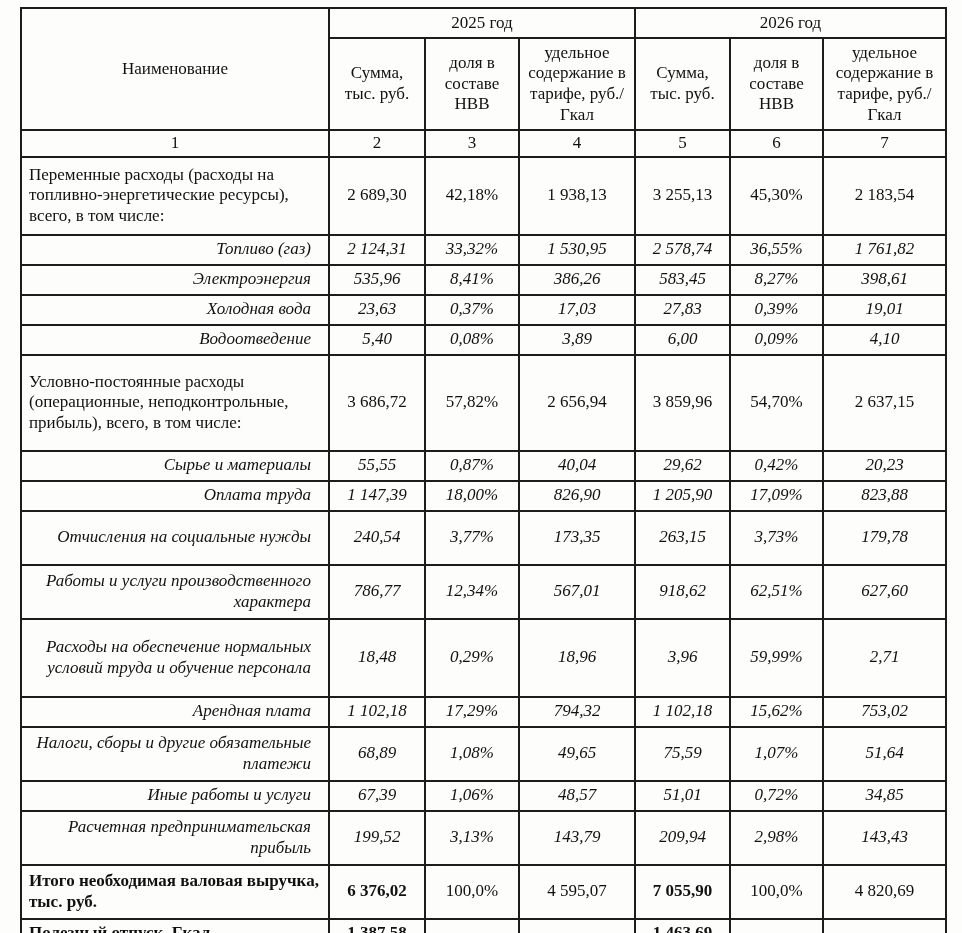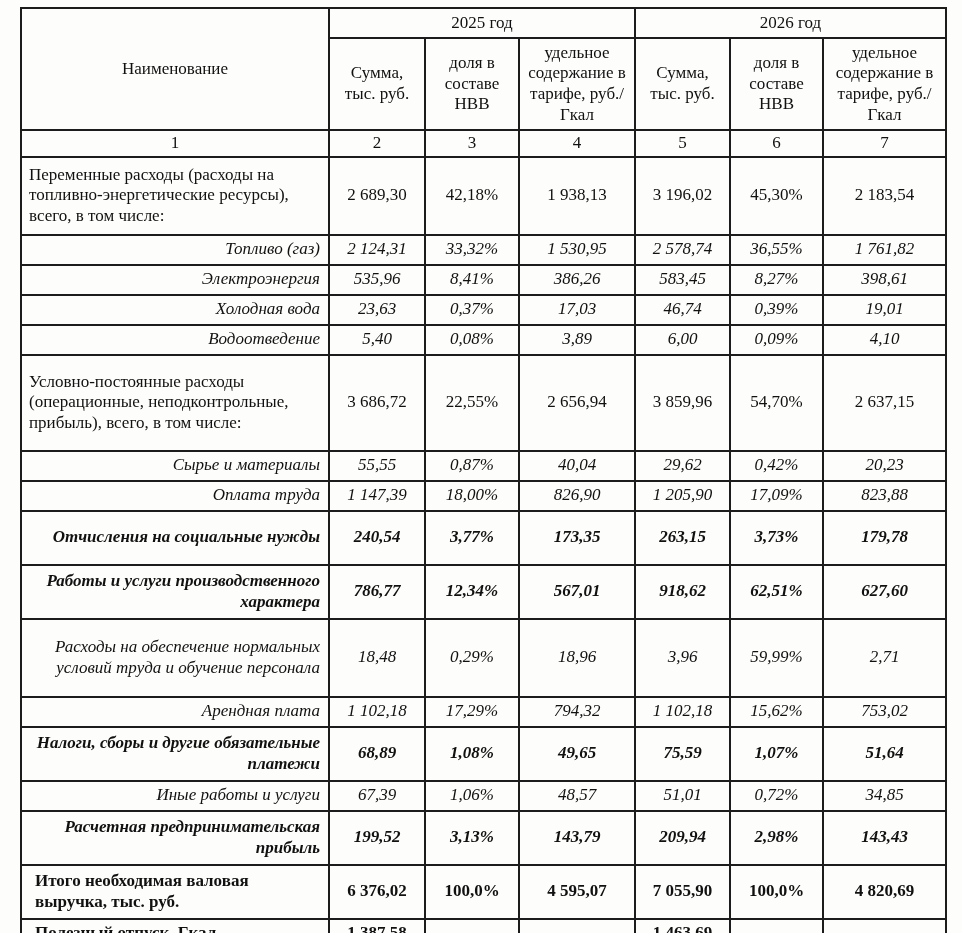--- a/index.html
+++ b/index.html
@@ -76,35 +76,35 @@
   tr.row-main td.name-cell {
     text-align: left;
     font-style: normal;
     padding-left: 7px;
   }
   tr.row-sub td {
     font-style: italic;
   }
   tr.row-sub td.name-cell {
     text-align: right;
-    padding-right: 8px;
+    padding-right: 17px;
   }
   tr.row-total td.name-cell {
     font-weight: bold;
     text-align: left;
-    padding-left: 13px;
+    padding-left: 7px;
   }
   tr.row-total td:nth-child(2),
   tr.row-total td:nth-child(5) {
     font-weight: bold;
     margin-top: 17px;
   }
   
   tr.h1 td { height: 24px; }
-  tr.h2 td { height: 48px; font-weight: bold; }
+  tr.h2 td { height: 48px; }
   tr.h3 td { height: 72px; }
   tr.h4 td { height: 90px; }
 </style>
 </head>
 <body>
 
 <div class="page">
   <table class="tariff">
     <colgroup>
       <col class="c-name">
@@ -138,21 +138,21 @@
         <td class="colnum">6</td>
         <td class="colnum">7</td>
       </tr>
     </thead>
     <tbody>
         <tr class="row-main h3">
           <td class="name-cell">Переменные расходы (расходы на топливно-энергетические ресурсы), всего, в том числе:</td>
           <td class="val-cell">2 689,30</td>
           <td class="val-cell">42,18%</td>
           <td class="val-cell">1 938,13</td>
-          <td class="val-cell">3 196,02</td>
+          <td class="val-cell">3 255,13</td>
           <td class="val-cell">45,30%</td>
           <td class="val-cell">2 183,54</td>
         </tr>
         <tr class="row-sub h1">
           <td class="name-cell">Топливо (газ)</td>
           <td class="val-cell">2 124,31</td>
           <td class="val-cell">33,32%</td>
           <td class="val-cell">1 530,95</td>
           <td class="val-cell">2 578,74</td>
           <td class="val-cell">36,55%</td>
@@ -165,37 +165,37 @@
           <td class="val-cell">386,26</td>
           <td class="val-cell">583,45</td>
           <td class="val-cell">8,27%</td>
           <td class="val-cell">398,61</td>
         </tr>
         <tr class="row-sub h1">
           <td class="name-cell">Холодная вода</td>
           <td class="val-cell">23,63</td>
           <td class="val-cell">0,37%</td>
           <td class="val-cell">17,03</td>
-          <td class="val-cell">46,74</td>
+          <td class="val-cell">27,83</td>
           <td class="val-cell">0,39%</td>
           <td class="val-cell">19,01</td>
         </tr>
         <tr class="row-sub h1">
           <td class="name-cell">Водоотведение</td>
           <td class="val-cell">5,40</td>
           <td class="val-cell">0,08%</td>
           <td class="val-cell">3,89</td>
           <td class="val-cell">6,00</td>
           <td class="val-cell">0,09%</td>
           <td class="val-cell">4,10</td>
         </tr>
         <tr class="row-main h4">
           <td class="name-cell">Условно-постоянные расходы (операционные, неподконтрольные, прибыль), всего, в том числе:</td>
           <td class="val-cell">3 686,72</td>
-          <td class="val-cell">22,55%</td>
+          <td class="val-cell">57,82%</td>
           <td class="val-cell">2 656,94</td>
           <td class="val-cell">3 859,96</td>
           <td class="val-cell">54,70%</td>
           <td class="val-cell">2 637,15</td>
         </tr>
         <tr class="row-sub h1">
           <td class="name-cell">Сырье и материалы</td>
           <td class="val-cell">55,55</td>
           <td class="val-cell">0,87%</td>
           <td class="val-cell">40,04</td>

